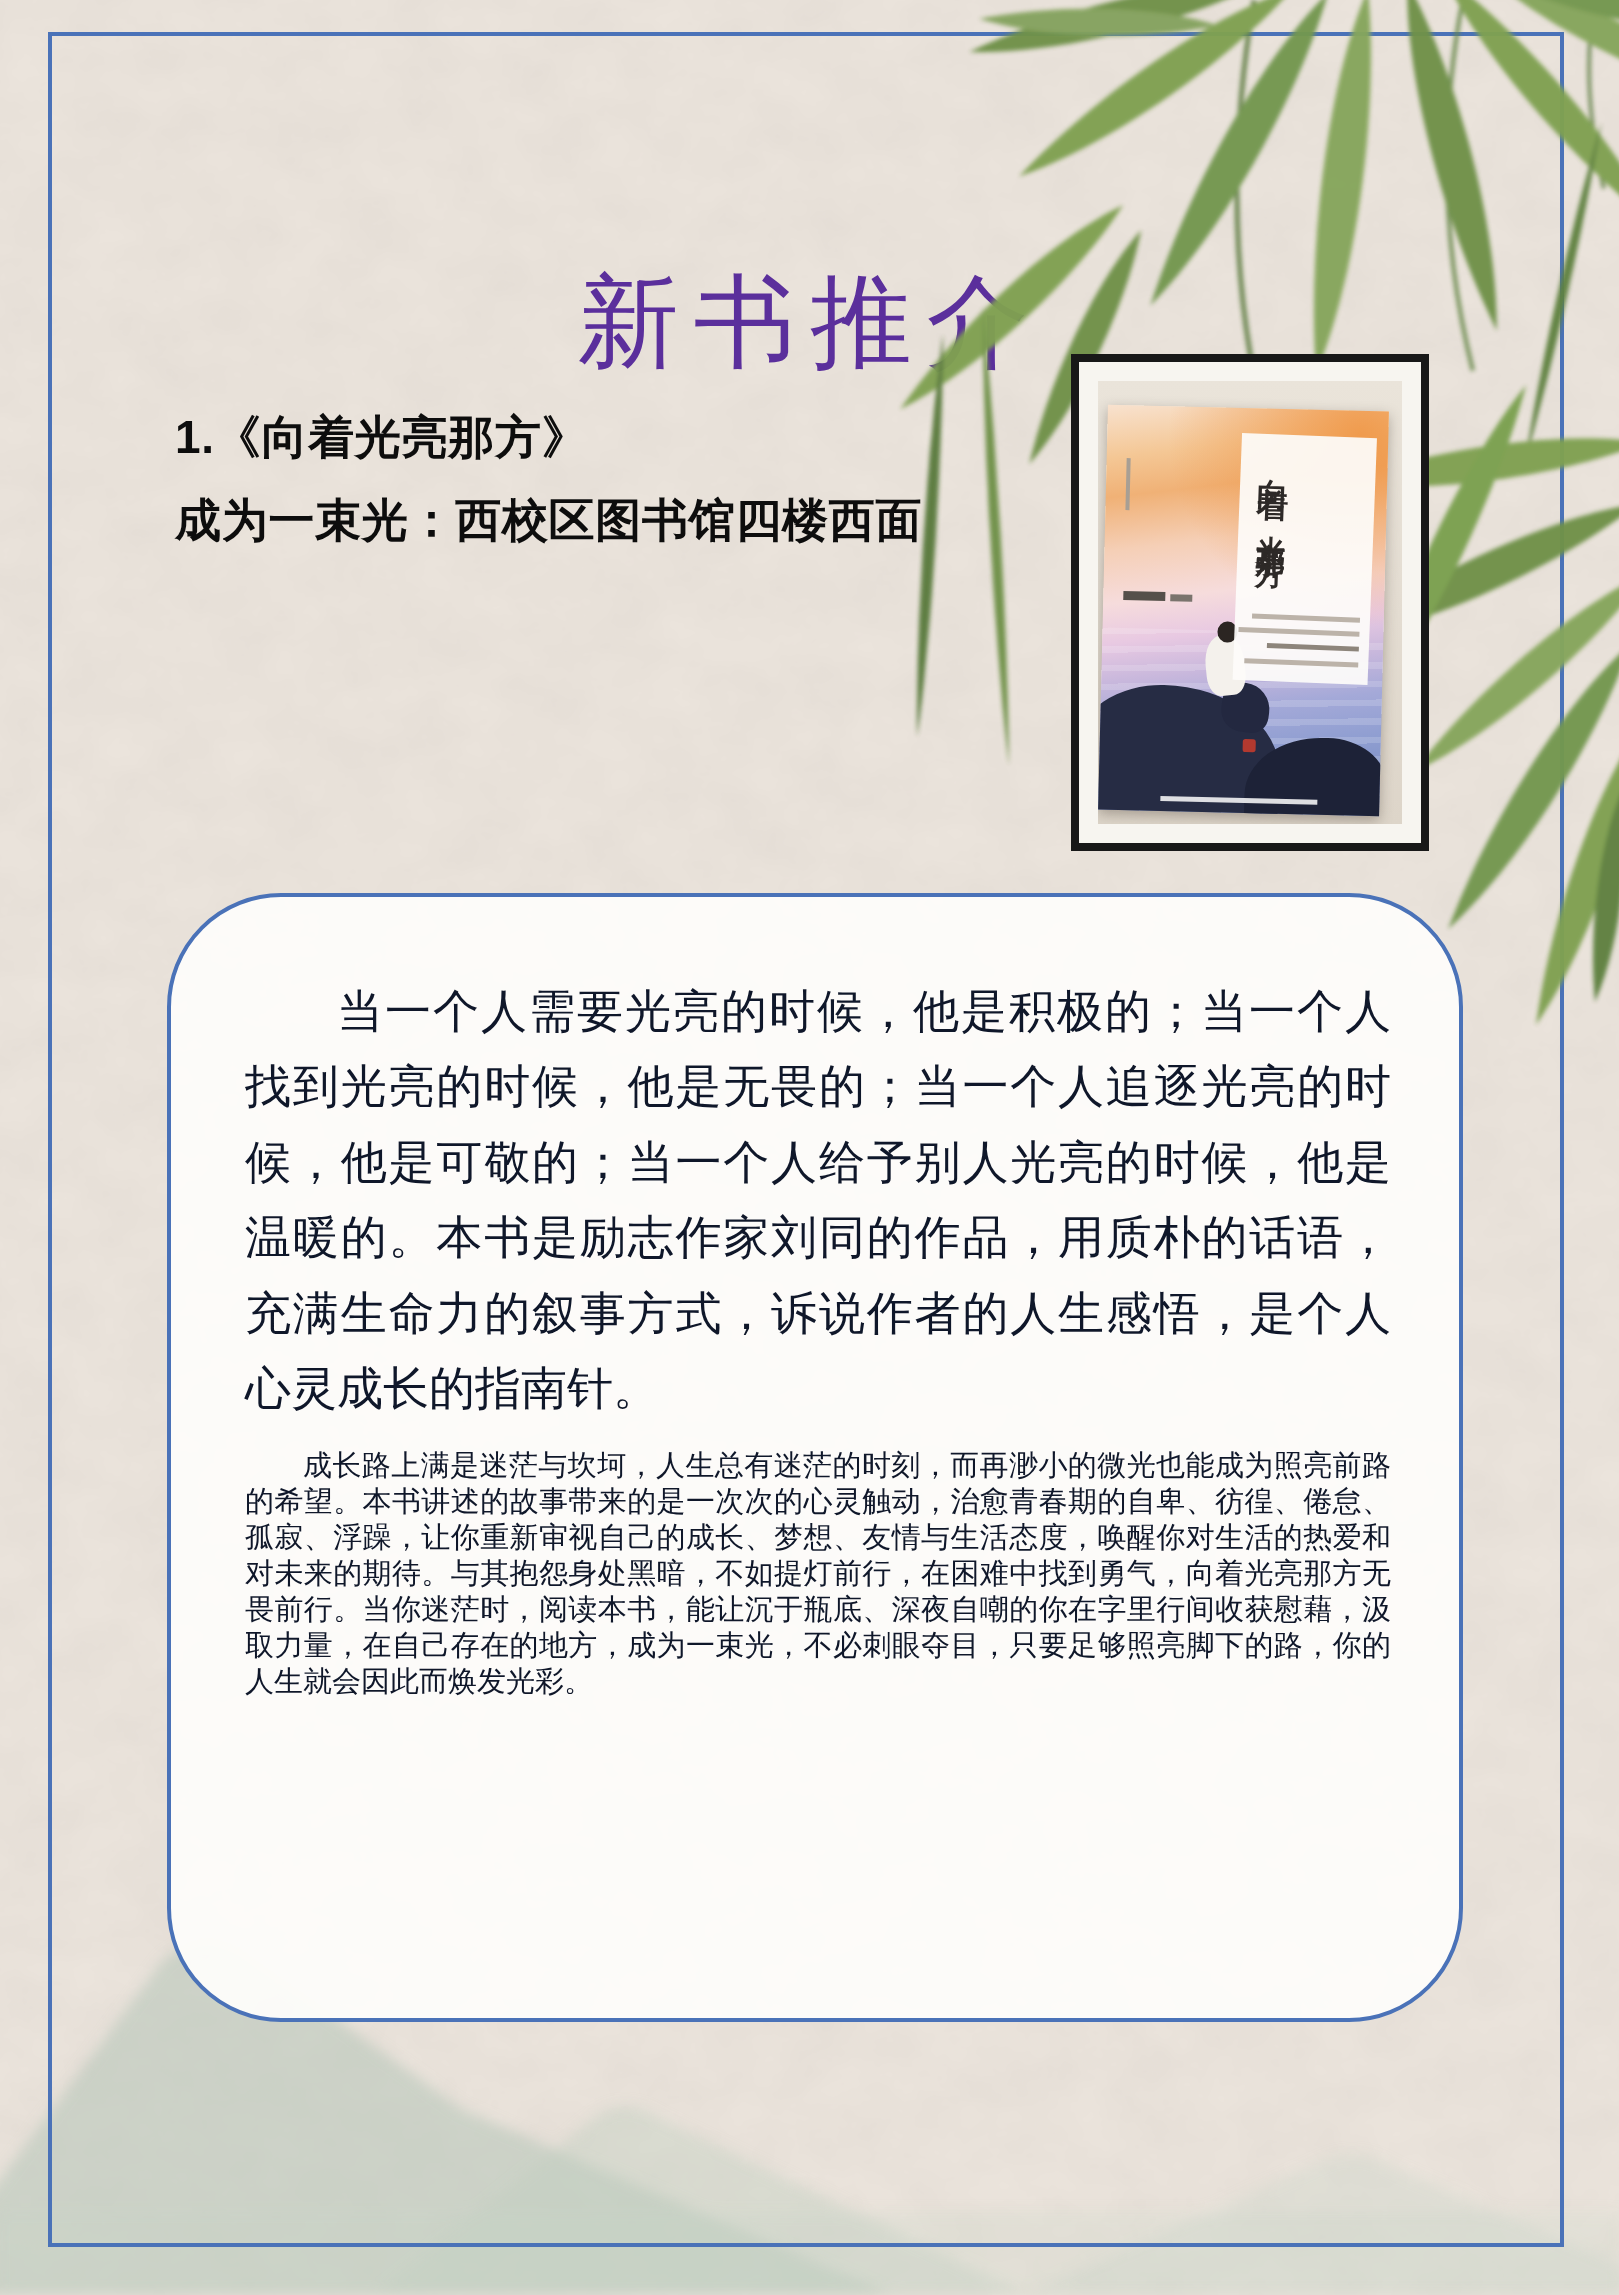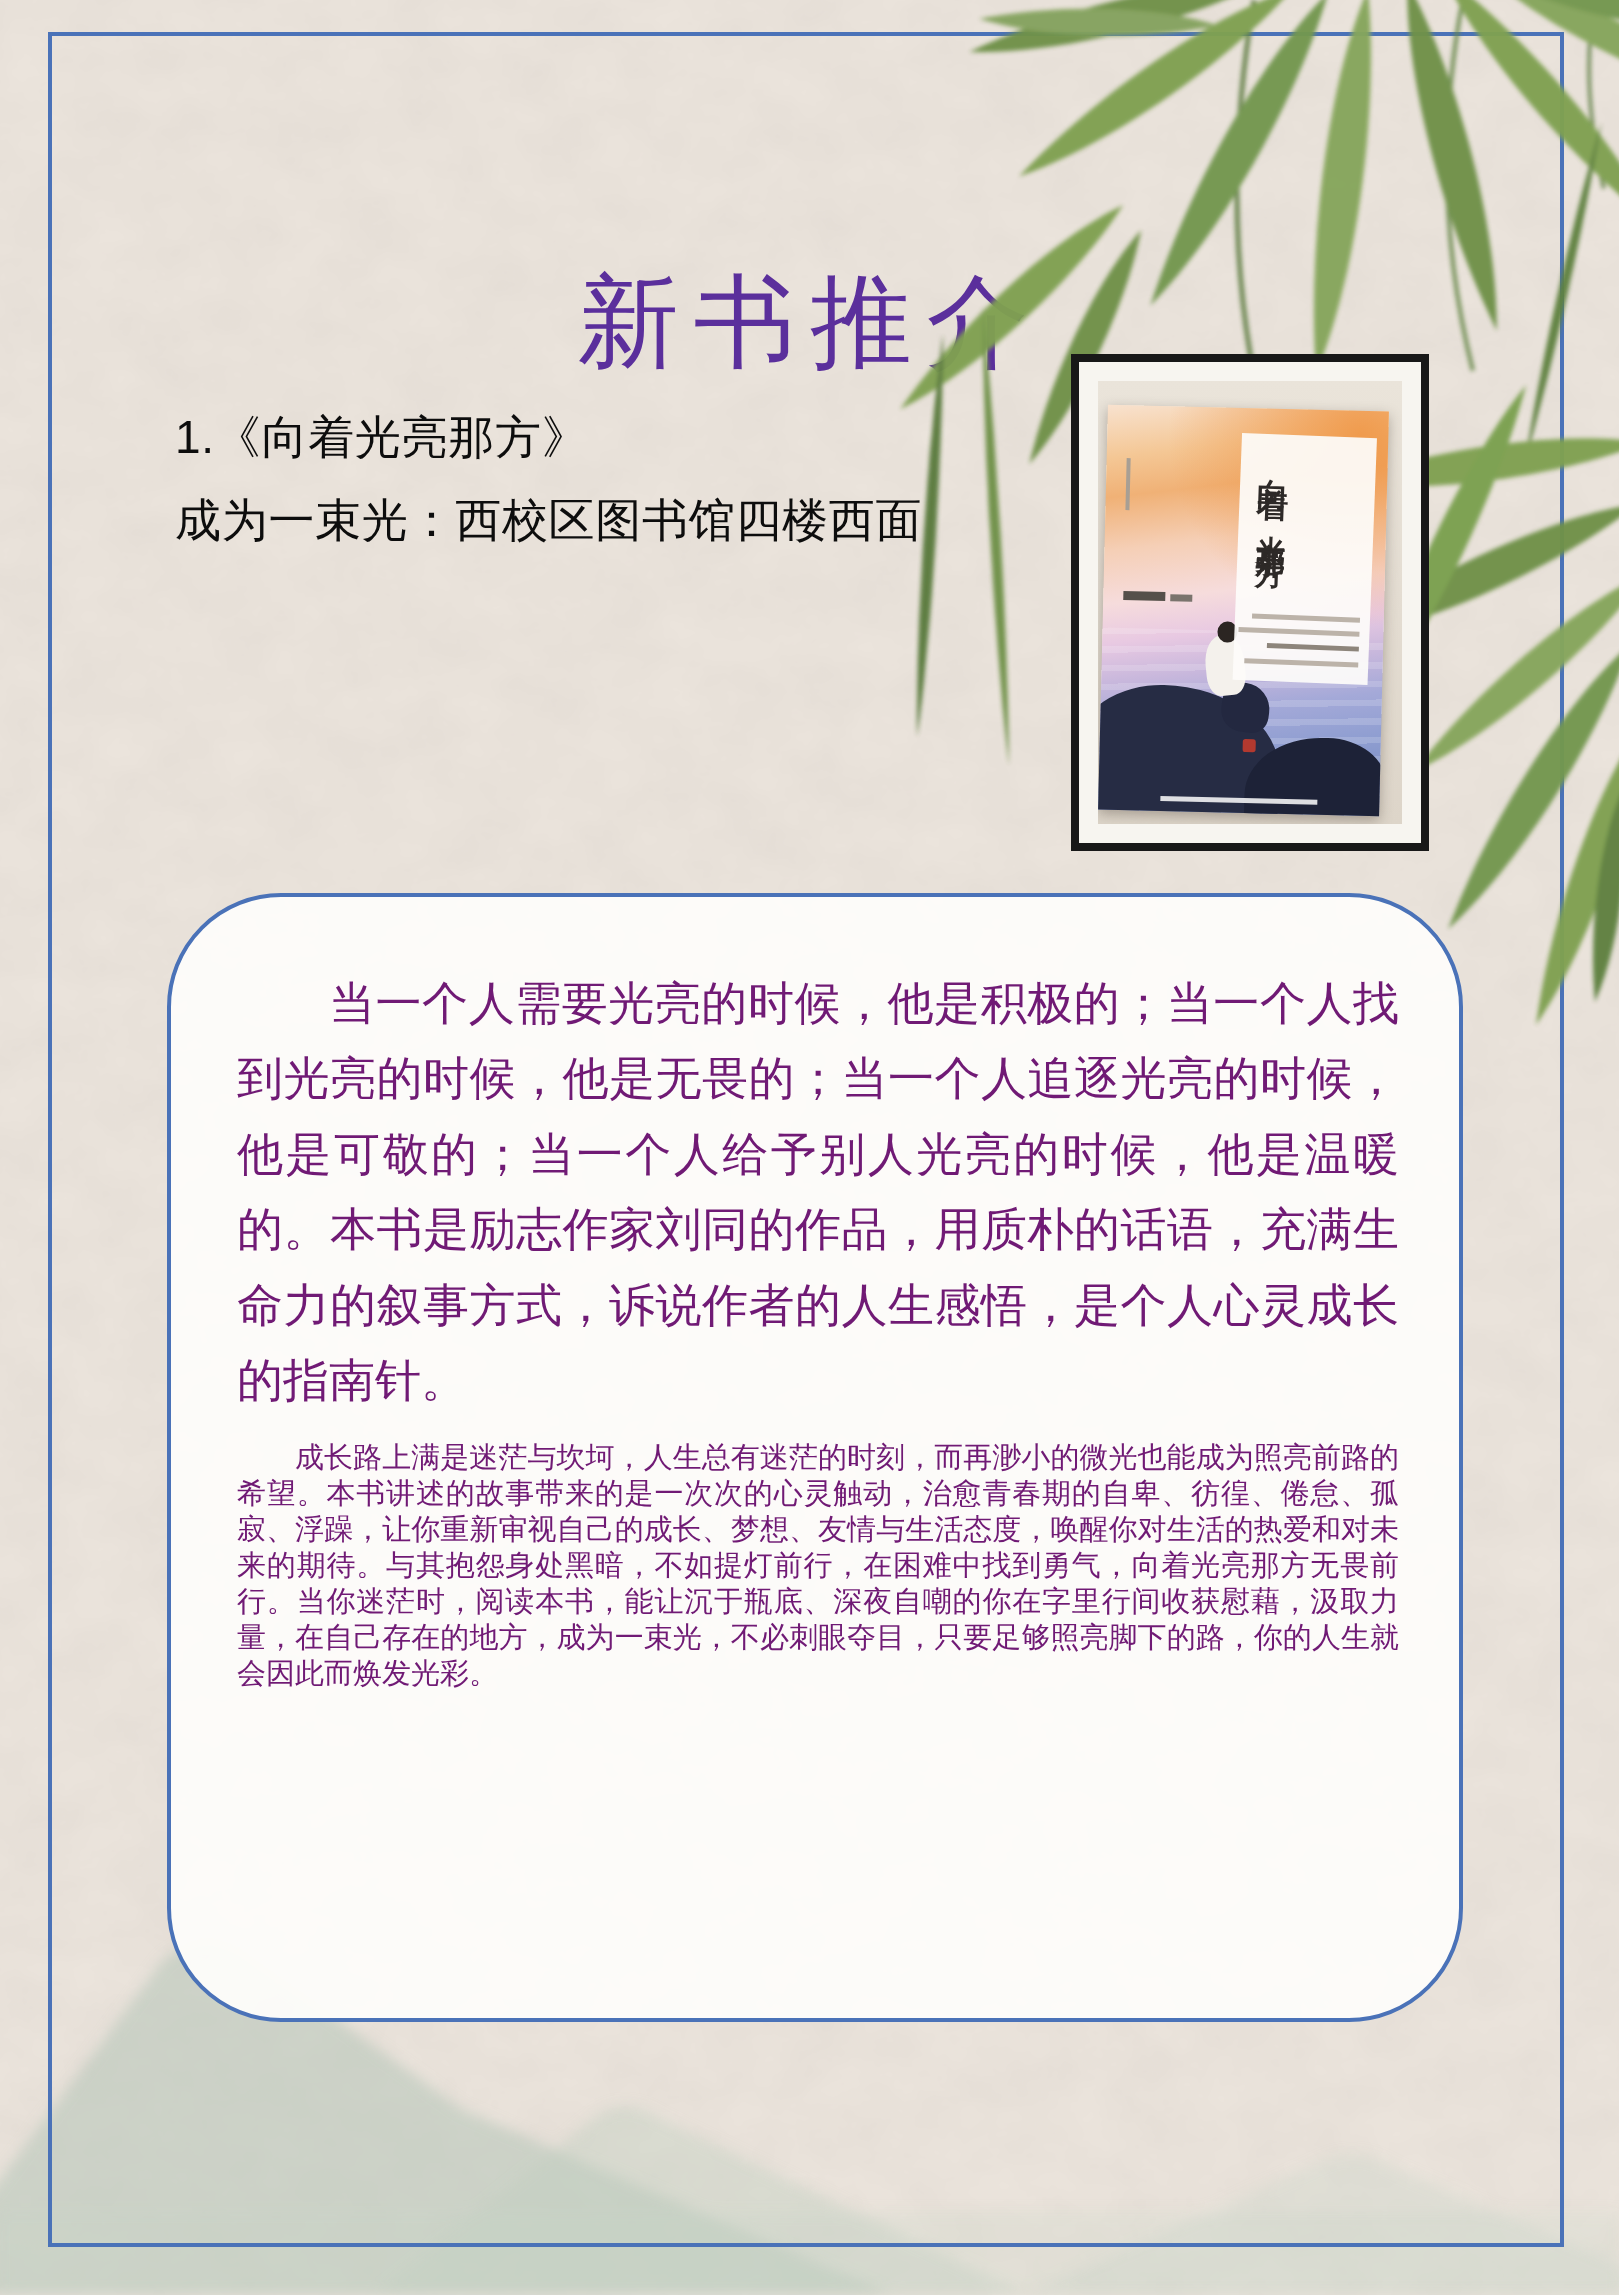--- a/index.html
+++ b/index.html
@@ -23,21 +23,21 @@
   .page-title{
     position:absolute;z-index:4;left:0;top:199px;width:100%;
     text-align:center;font-size:102px;line-height:1.1;
     letter-spacing:14.4px;color:#5b2f9c;font-weight:400;
     font-family:"Liberation Serif", serif;
   }
   
   .book-info{
     position:absolute;z-index:4;left:175px;top:396px;width:871px;
     font-family:"Liberation Sans", sans-serif;
-    font-weight:400;font-size:46px;line-height:83px;color:#0d0d0d;
+    font-weight:700;font-size:46px;line-height:83px;color:#0d0d0d;
     letter-spacing:0.7px;
   }
   
   .book-photo{
     position:absolute;z-index:7;left:1071px;top:354px;width:358px;height:497px;
     box-sizing:border-box;border:8.6px solid #181818;background:#f7f5f0;
     padding:19.4px;margin:0;
   }
   .photo-inner{
     position:relative;width:100%;height:100%;overflow:hidden;
@@ -99,21 +99,21 @@
   .author-smudge{position:absolute;left:7%;top:46%;width:42px;height:8.6px;background:#55504a;}
   .author-smudge2{position:absolute;left:24%;top:46.4%;width:21.6px;height:7.2px;background:#7a746d;}
   .publisher-smudge{position:absolute;left:22%;bottom:2.5%;width:56%;height:5px;background:rgba(255,255,255,.85);}
   
   .text-box{
     position:absolute;z-index:5;left:167px;top:893px;width:1296px;height:1129px;
     box-sizing:border-box;border:4.3px solid #4a72b8;border-radius:114px;
     background:rgba(253,252,250,.96);
     padding:69px 60px 0 66px;
   }
-  .text-box p{margin:0;color:#701a75;text-align:justify;}
+  .text-box p{margin:8px;color:#0f172a;text-align:justify;}
   .para-1{font-size:46px;line-height:1.64;text-indent:2em;}
   .para-2{font-size:29px;line-height:1.24;text-indent:2em;margin-top:21.6px !important;}
 </style>
 </head>
 <body>
 
 <div class="page">
 
   <svg class="texture-svg" width="1620" height="2295" viewBox="0 0 2250 3189">
     <defs>

